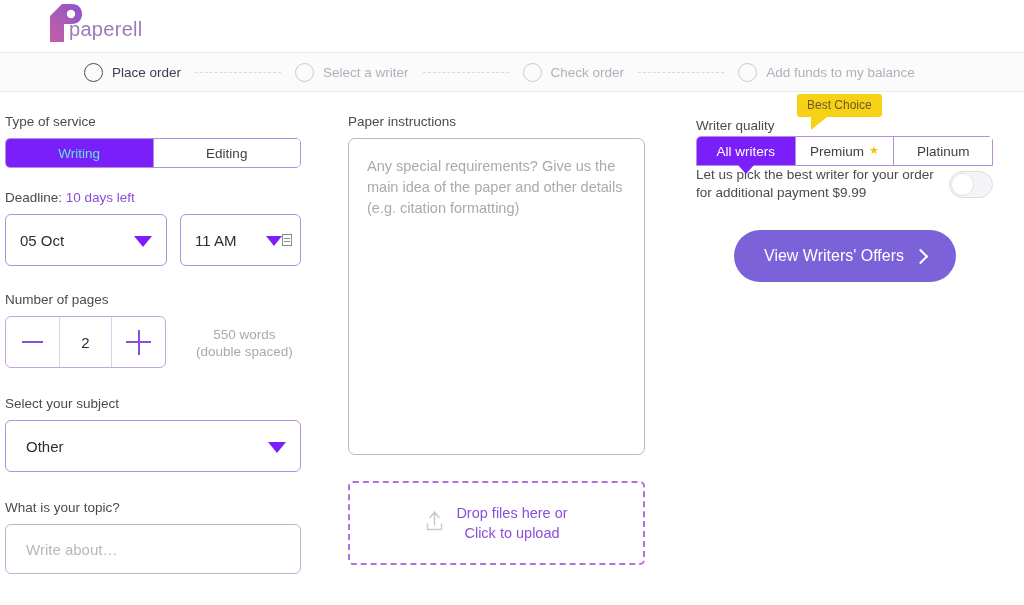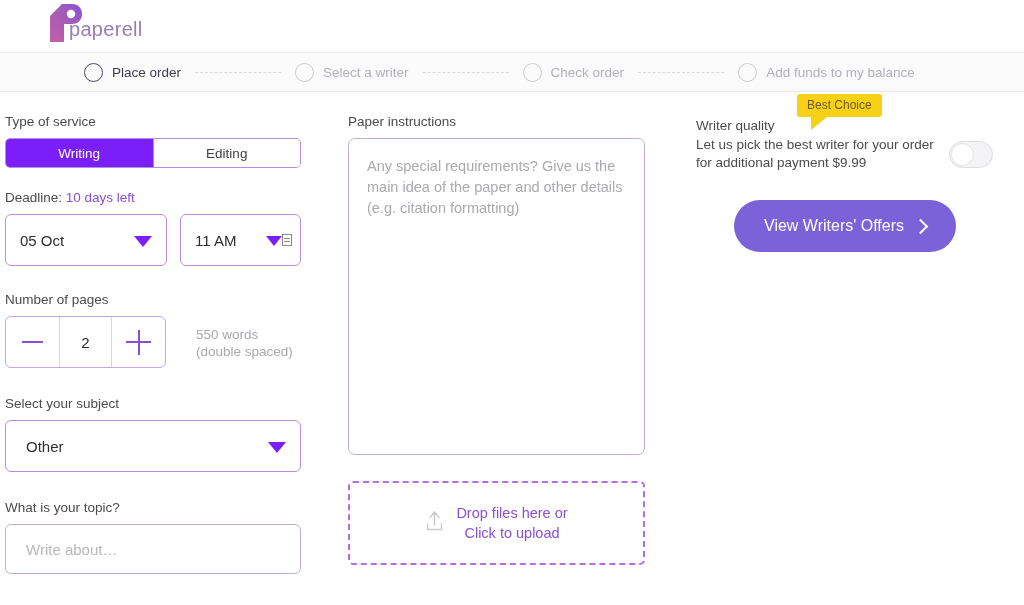--- a/index.html
+++ b/index.html
@@ -122,25 +122,25 @@
     align-items: center;
     justify-content: center;
     font-size: 13.5px;
     color: #3f3f3f;
     background: #fff;
     cursor: pointer;
   }
   .seg-item + .seg-item { border-left: 1px solid #b58ee0; }
   .seg-item.active {
     background: #7a1ffa;
-    color: #ffffff;
-  }
-
-  
-  .row { display: flex; gap: 13px; }
+    color: #5eead4;
+  }
+
+  
+  .row { display: flex; gap: 13px; text-align: center; }
   .select {
     position: relative;
     height: 52px;
     border: 1px solid #b58ee0;
     border-radius: 6px;
     background: #fff;
     display: flex;
     align-items: center;
     padding: 0 14px;
     box-sizing: border-box;
@@ -562,20 +562,32 @@
       </span>
     </div>
   </div>
 
   <div class="col-right">
     <div class="wq-header">
       <div class="wq-title">Writer quality</div>
       <div class="best-choice">Best Choice</div>
     </div>
 
+    <div class="wq-tabs">
+      <div class="wq-tab active">
+        <span>All writers</span>
+      </div>
+      <div class="wq-tab">
+        <span>Premium</span>
+        <span class="star">★</span>
+      </div>
+      <div class="wq-tab">
+        <span>Platinum</span>
+      </div>
+    </div>
 
 
     <div class="pick-row">
       <div class="pick-text">
         <span>Let us pick the best writer for your order</span><br>
         <span>for additional payment $9.99</span>
       </div>
       <div class="toggle">
         <div class="toggle-knob"></div>
       </div>

